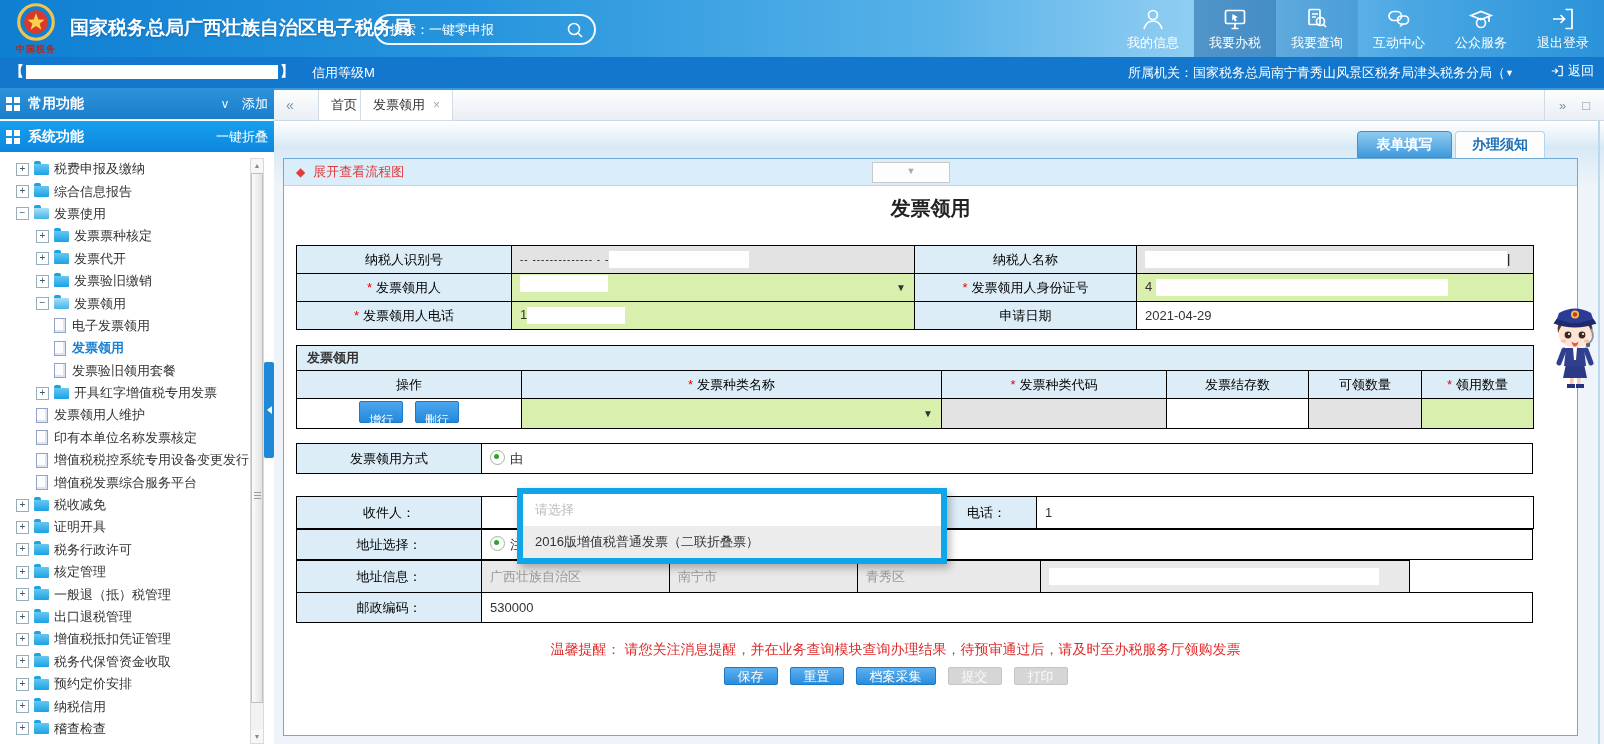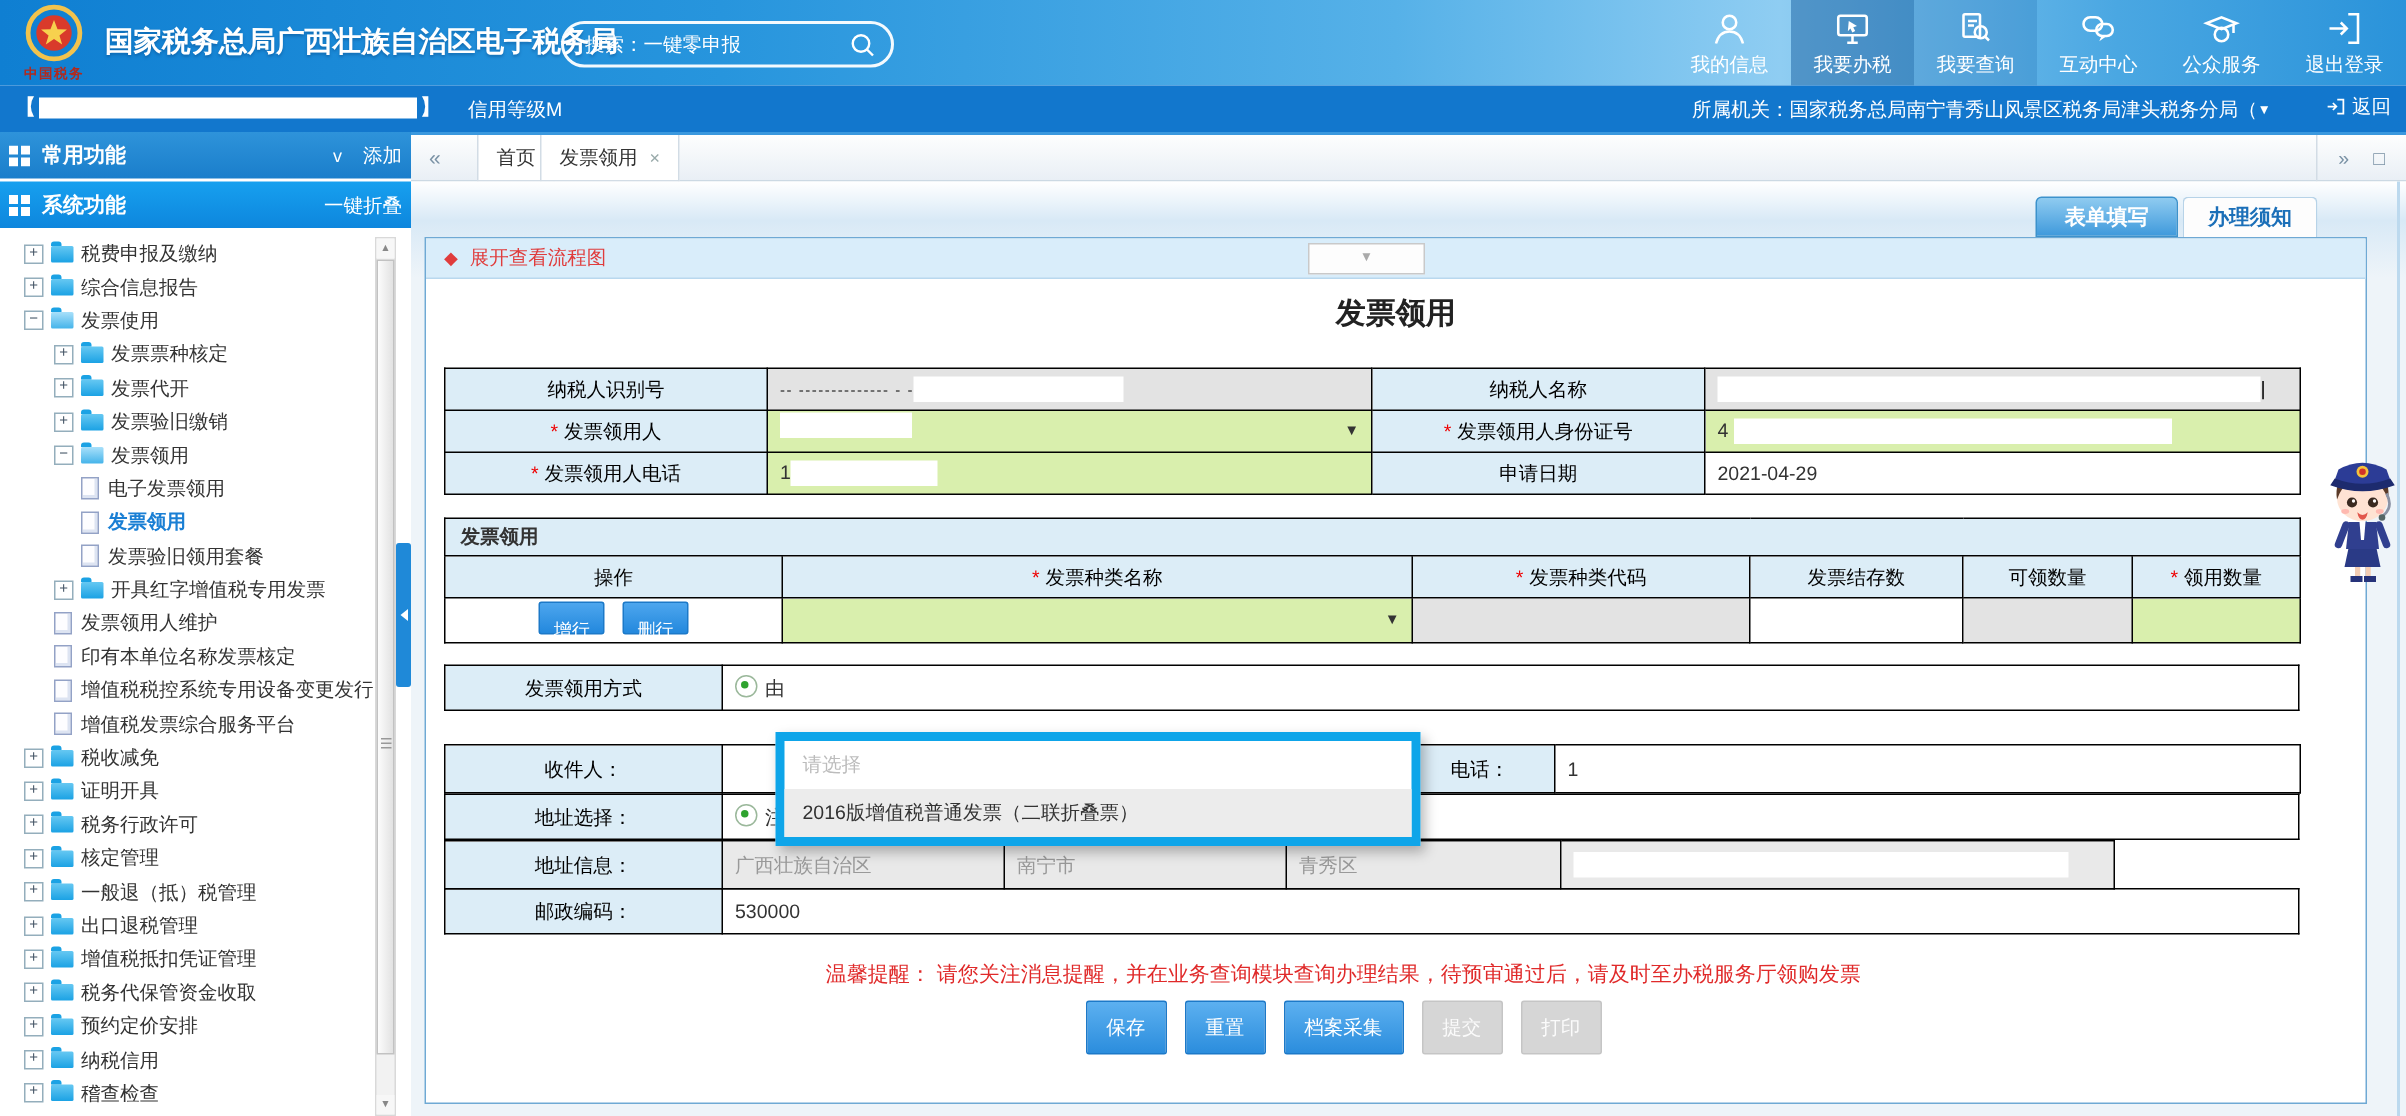--- a/index.html
+++ b/index.html
@@ -81,21 +81,21 @@
   .caret{float:right;color:#333;font-size:10px;line-height:26px;}
   .mask{font-size:10px;letter-spacing:1px;color:#222;}
   .cur{color:#000;}
   .sec-t{background:#dcedf7;font-weight:bold;text-align:left;padding-left:10px !important;height:25px !important;}
   .rowbtn{height:20px;padding:10px 9px;margin:0 4px;font-size:12px;color:#fff;background:linear-gradient(180deg,#4da6ee,#2388dd);border:1px solid #1c79c8;border-radius:2px;cursor:pointer;}
   .rb{display:inline-block;width:13px;height:13px;border:1px solid #9bb89b;border-radius:50%;background:#fff;position:relative;vertical-align:-2px;margin-right:5px;}
   .rb.on::after{content:'';position:absolute;left:3px;top:3px;width:5px;height:5px;border-radius:50%;background:#2fa32f;}
   td.inp{background:#e9e9e9;color:#999;}
   .warning{position:absolute;top:482px;left:0;width:100%;text-align:center;color:#e02a2a;font-size:14px;padding-right:70px;box-sizing:border-box;}
   .btns{position:absolute;top:508px;left:0;width:100%;display:flex;justify-content:center;padding-right:70px;box-sizing:border-box;}
-  .b{height:36px;padding:0 13px;font-size:13px;color:#fff;border:1px solid #1c79c8;background:linear-gradient(180deg,#5cb0f0,#2b8ddd);border-radius:2px;margin:0 6px;cursor:pointer;}
+  .b{height:18px;padding:0 13px;font-size:13px;color:#fff;border:1px solid #1c79c8;background:linear-gradient(180deg,#5cb0f0,#2b8ddd);border-radius:2px;margin:0 6px;cursor:pointer;}
   .b.off{background:#d6d6d6;border-color:#c5c5c5;color:#fbfbfb;cursor:default;}
   
   .dd{position:absolute;left:517px;top:452px;width:418px;background:#fff;border:6px solid #0ea5e9;box-shadow:3px 4px 8px rgba(0,0,0,.28);z-index:50;font-size:13px;margin-top:36px;}
   .dd .ph{color:#bcbcbc;padding:7px 12px;}
   .dd .op{background:#ececec;color:#333;padding:7px 12px;cursor:pointer;}
   .mascot{position:absolute;left:1546px;top:288px;z-index:60;}
   .rline{position:absolute;left:1598px;top:121px;width:2px;height:623px;background:#bcd9ee;}
 </style>
 </head>
 <body>

